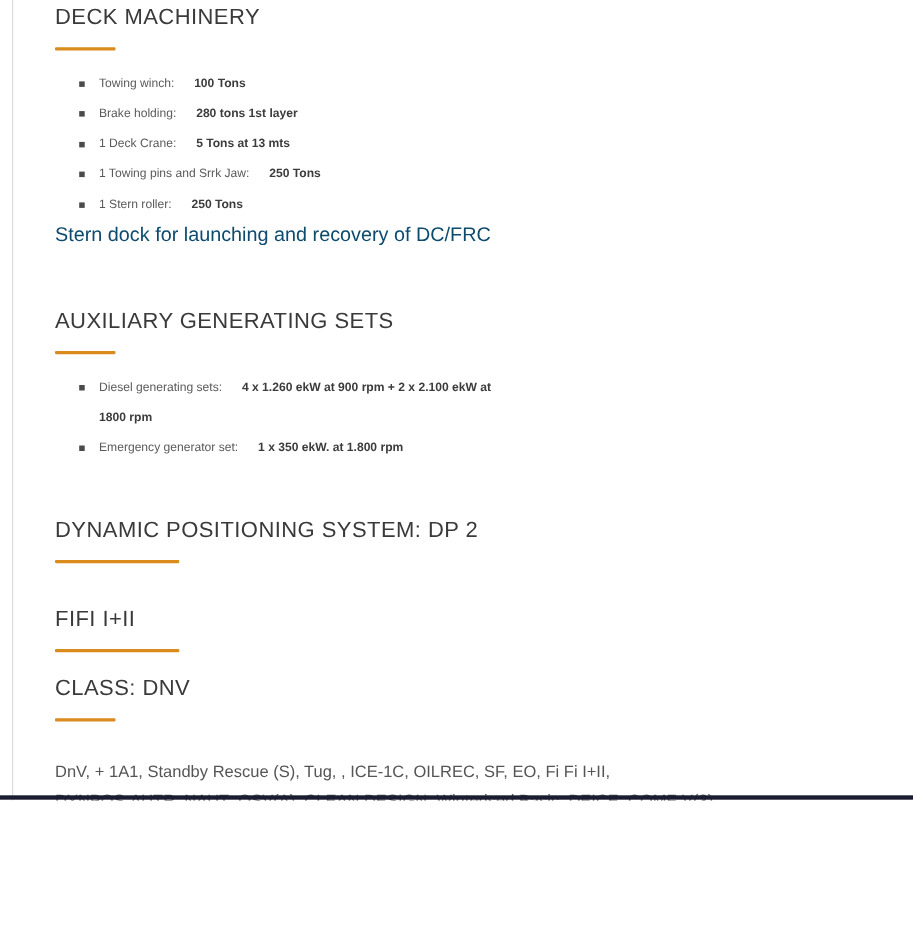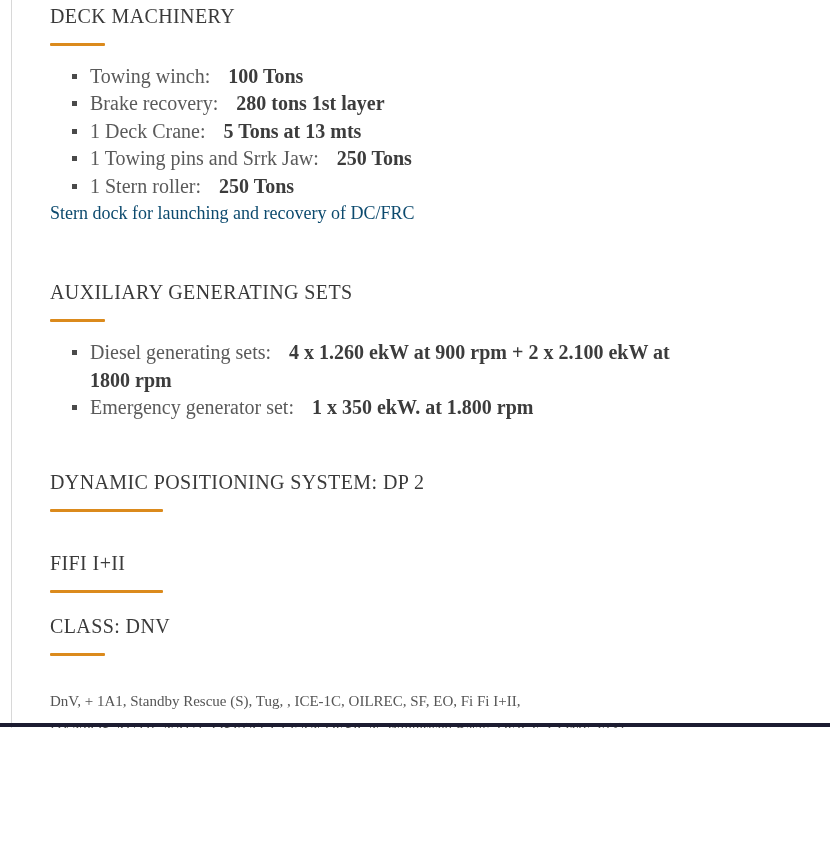--- a/index.html
+++ b/index.html
@@ -6,21 +6,21 @@
     margin: 0;
     padding: 0;
     background: #ffffff;
   }
   .page {
     position: relative;
     width: 830px;
     height: 728px;
     background: #ffffff;
     overflow: hidden;
-    font-family: Liberation Serif, serif;
+    font-family: Liberation Sans, sans-serif;
   }
   .left-line {
     position: absolute;
     left: 11px;
     top: 0;
     bottom: 0;
     width: 1px;
     background: #d8d8d8;
   }
   .bottom-bar {
@@ -62,21 +62,21 @@
   .rule-short { width: 55px; }
   .rule-wide  { width: 113px; }
   .spec-list {
     margin: 17px 0 0 0;
     padding: 0;
     list-style: none;
   }
   .spec-list li {
     position: relative;
     padding-left: 40px;
-    font-size: 20px;
+    font-size: 11px;
     line-height: 27.4px;
     color: #5a5a5a;
     white-space: pre-wrap;
   }
   .spec-list li::before {
     content: "";
     position: absolute;
     left: 22px;
     top: 11px;
     width: 5px;
@@ -108,21 +108,21 @@
 
 <div class="page">
   <div class="left-line"></div>
 
   <div class="content">
 
     <h2 class="section-title mt-deck">DECK MACHINERY</h2>
     <div class="rule rule-short"></div>
     <ul class="spec-list">
       <li><span class="spec-label">Towing winch:</span><span class="spec-value">100 Tons</span></li>
-      <li><span class="spec-label">Brake recovery:</span><span class="spec-value">280 tons 1st layer</span></li>
+      <li><span class="spec-label">Brake holding:</span><span class="spec-value">280 tons 1st layer</span></li>
       <li><span class="spec-label">1 Deck Crane:</span><span class="spec-value">5 Tons at 13 mts</span></li>
       <li><span class="spec-label">1 Towing pins and Srrk Jaw:</span><span class="spec-value">250 Tons</span></li>
       <li><span class="spec-label">1 Stern roller:</span><span class="spec-value">250 Tons</span></li>
     </ul>
     <div class="section-note">Stern dock for launching and recovery of DC/FRC</div>
 
     <h2 class="section-title mt-aux">AUXILIARY GENERATING SETS</h2>
     <div class="rule rule-short"></div>
     <ul class="spec-list">
       <li><span class="spec-label">Diesel generating sets:</span><span class="spec-value">4 x 1.260 ekW at 900 rpm + 2 x 2.100 ekW at

